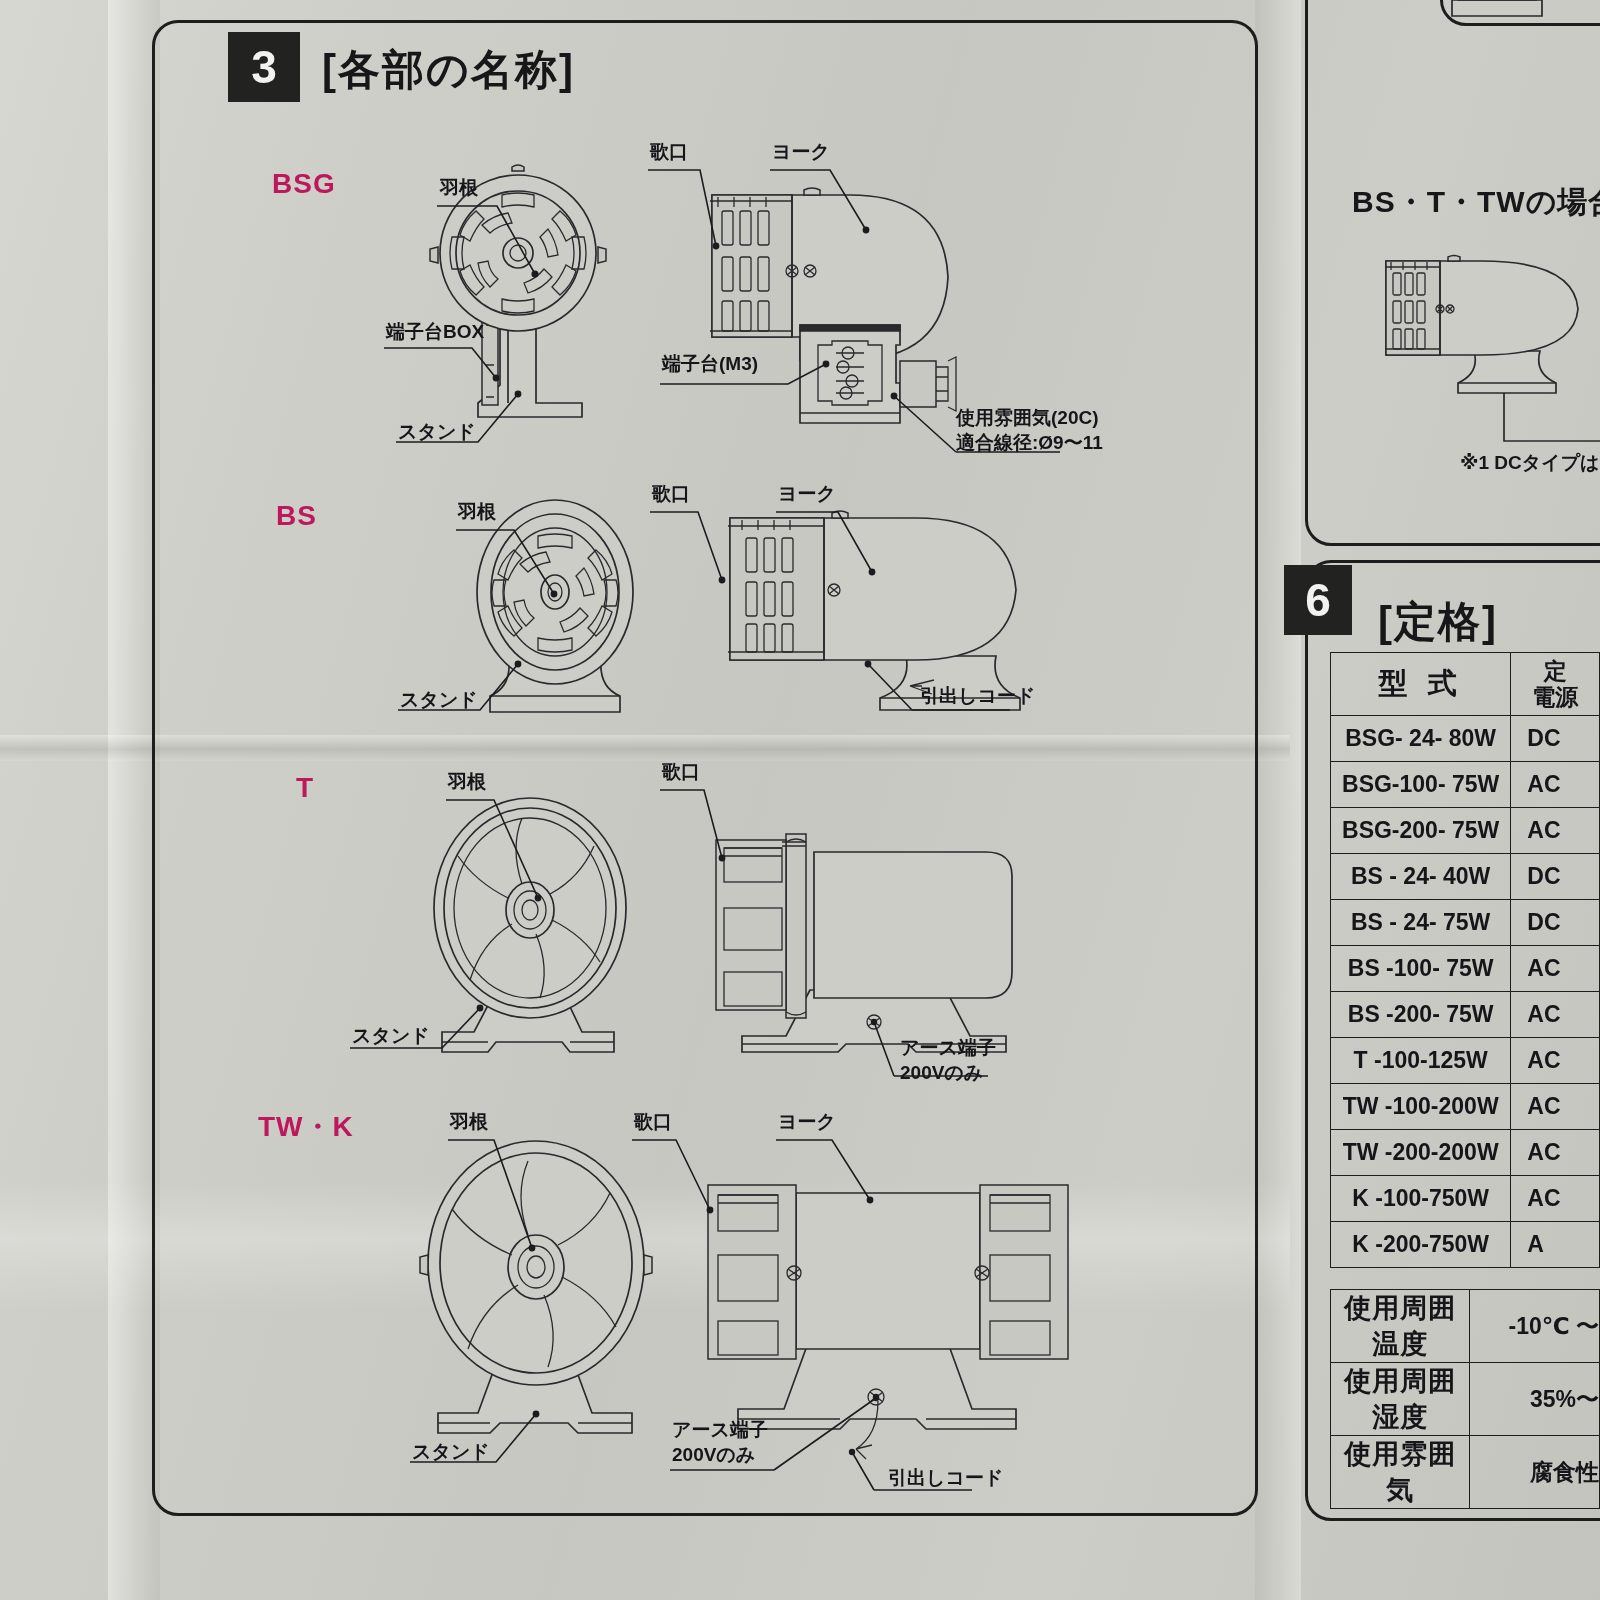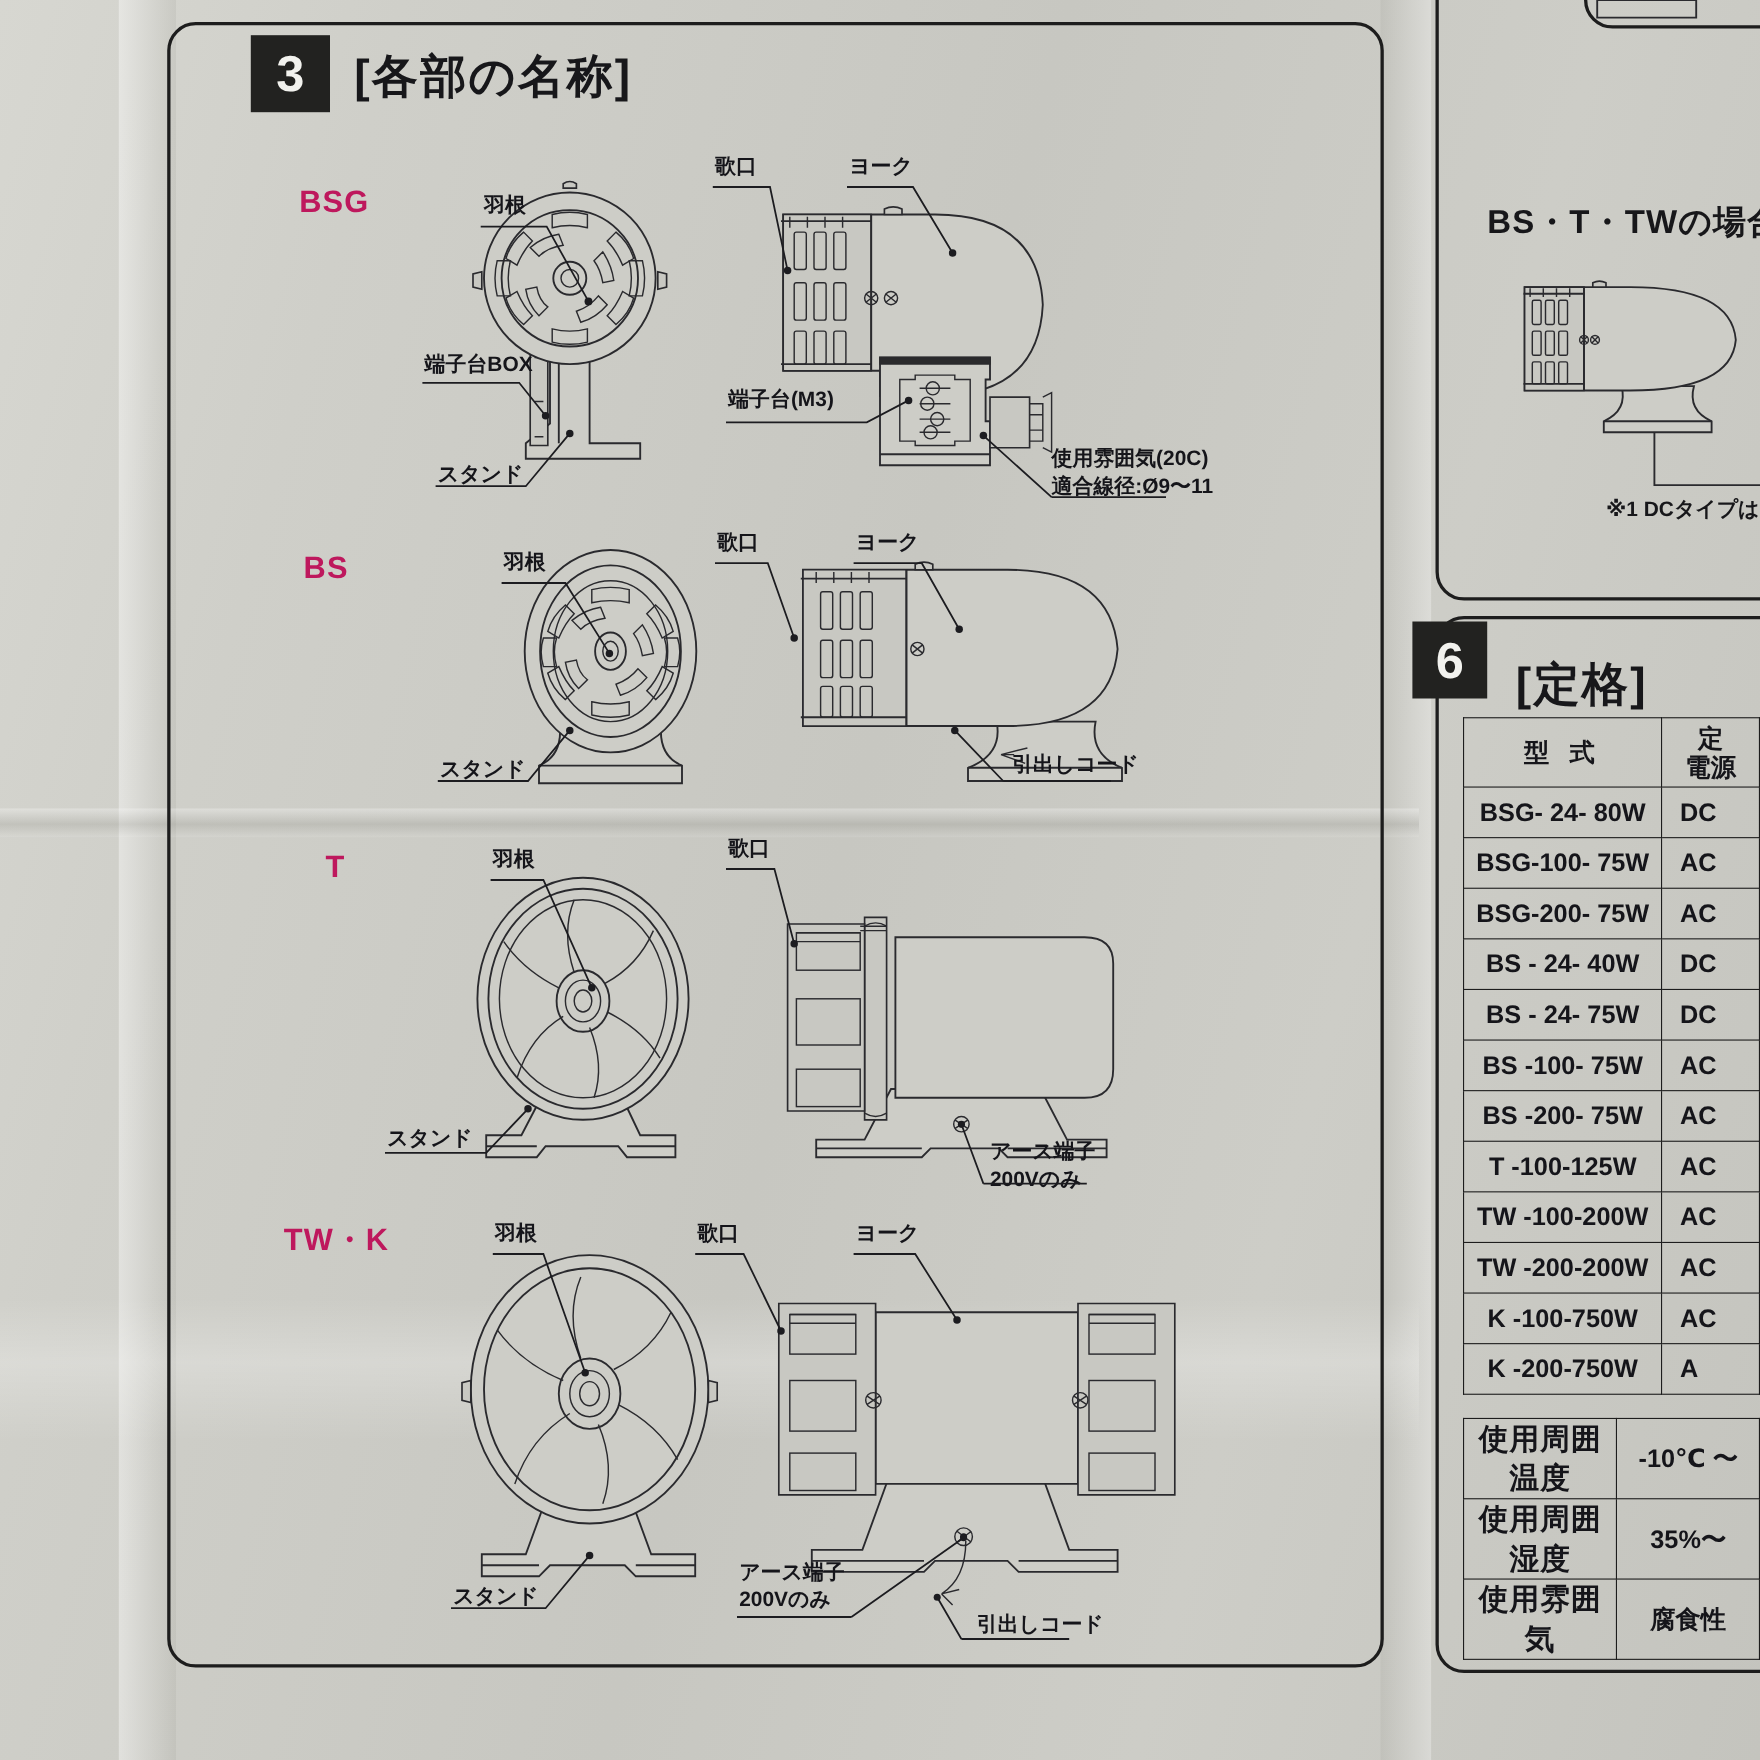--- a/index.html
+++ b/index.html
@@ -53,24 +53,24 @@
   .dot{fill:#1c1c20;}
   .fillpart{fill:#cdcdc7;stroke:#2a2a2e;stroke-width:1.7;}
   .fillpart2{fill:#c8c8c2;stroke:#2a2a2e;stroke-width:1.5;}
   .dark-cap{fill:#2a2a2c;stroke:#2a2a2c;stroke-width:1.4;}
 
   
   table.rt{position:absolute;border-collapse:collapse;font-weight:bold;color:#15151a;}
   table.rt td,table.rt th{border:1.6px solid #1d1d1d;padding:0;}
   .rt .mcell{width:230px;height:45px;font-size:23px;text-align:center;white-space:nowrap;}
   .rt .vcell{width:160px;height:45px;font-size:23px;text-align:left;padding-left:16px;white-space:nowrap;}
-  .rt .hcell{height:62px;font-size:23px;text-align:center;letter-spacing:6px;border-radius:28px;}
+  .rt .hcell{height:62px;font-size:29px;text-align:center;letter-spacing:6px;border-radius:28px;}
   .rt .hcell2{height:62px;font-size:23px;text-align:center;line-height:1.15;}
   .rt .ecell{width:230px;height:46px;font-size:27px;text-align:center;letter-spacing:1px;}
-  .rt .evcell{width:160px;height:46px;font-size:23px;text-align:center;white-space:nowrap;}
+  .rt .evcell{width:160px;height:46px;font-size:23px;text-align:right;white-space:nowrap;}
 </style>
 </head>
 <body>
 
 <div class="paper-bg"></div>
 <div class="edge-shadow-left"></div>
 <div class="vert-fold"></div>
 
 <div class="sheen"></div>
 <div class="fold-crease"></div>

